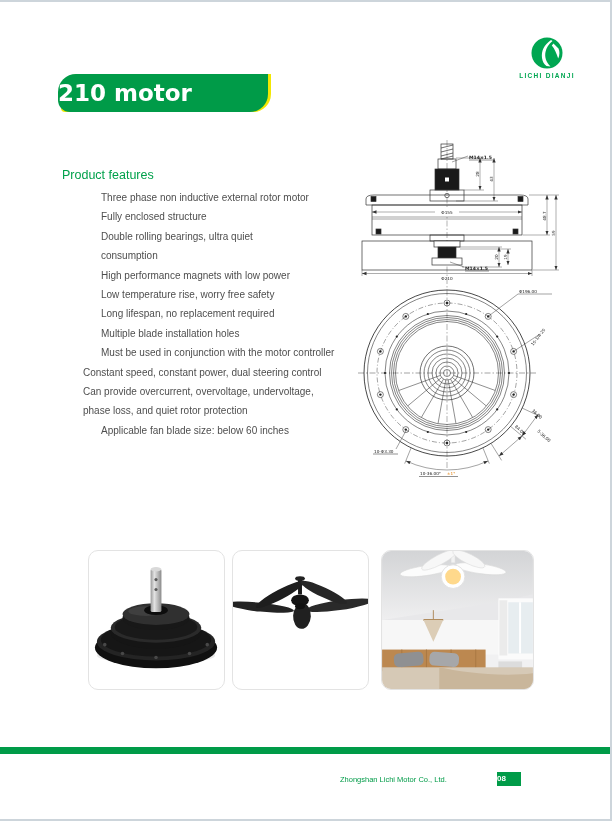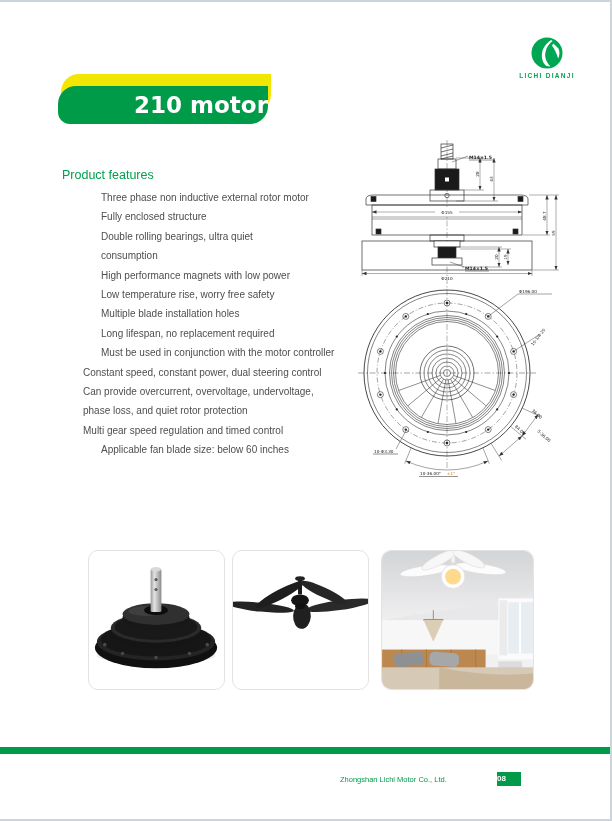--- a/index.html
+++ b/index.html
@@ -6,24 +6,24 @@
   .page{position:relative;width:612px;height:821px;background:#fff;overflow:hidden;
         font-family:"Liberation Sans",sans-serif;}
   .edge{position:absolute;background:#cdd5db;}
   .edge-top{left:0;top:0;width:612px;height:2px;}
   .edge-right{right:0;top:0;width:2px;height:821px;}
   .edge-bottom{left:0;bottom:0;width:612px;height:2px;}
 
   
   .banner-yellow{position:absolute;left:61px;top:74px;width:210px;height:38px;
         background:#F2E703;border-radius:18px 0 18px 4px;}
-  .banner-green{position:absolute;left:58px;top:86px;width:210px;height:38px;
+  .banner-green{position:absolute;left:58px;top:74px;width:210px;height:38px;
         background:#009B48;border-radius:18px 0 18px 12px;
         color:#fff;font-family:"DejaVu Sans",sans-serif;font-weight:bold;
-        font-size:23px;text-align:right;line-height:38px;}
+        font-size:23px;text-align:left;line-height:38px;}
 
   
   .logo{position:absolute;left:502px;top:36px;width:90px;display:flex;
         flex-direction:column;align-items:center;}
   .logo-caption{margin-top:2px;font-size:6.5px;font-weight:bold;color:#00A651;
         letter-spacing:1.3px;white-space:nowrap;}
 
   
   .feat-heading{position:absolute;left:62px;top:168px;font-size:12.5px;
         font-weight:normal;color:#00A14B;}
@@ -75,27 +75,26 @@
   <div class="banner-green">210 motor</div>
 
   <div class="feat-heading">Product features</div>
   <div class="feat-list">
     <div class="ln ind">Three phase non inductive external rotor motor</div>
     <div class="ln ind">Fully enclosed structure</div>
     <div class="ln ind">Double rolling bearings, ultra quiet</div>
     <div class="ln ind">consumption</div>
     <div class="ln ind">High performance magnets with low power</div>
     <div class="ln ind">Low temperature rise, worry free safety</div>
+    <div class="ln ind">Long lifespan, no replacement required</div>
     <div class="ln ind">Multiple blade installation holes</div>
-    <div class="ln ind">Long lifespan, no replacement required</div>
     <div class="ln ind">Must be used in conjunction with the motor controller</div>
     <div class="ln">Constant speed, constant power, dual steering control</div>
     <div class="ln">Can provide overcurrent, overvoltage, undervoltage,</div>
     <div class="ln">phase loss, and quiet rotor protection</div>
-    <div class="ln">Multi gear speed regulation and timed control</div>
     <div class="ln ind">Applicable fan blade size: below 60 inches</div>
   </div>
 
   <svg id="techdrawing" width="236" height="352" viewBox="0 0 236 352">
     <defs>
       <marker id="ar" markerWidth="6" markerHeight="6" refX="4.5" refY="2.5" orient="auto-start-reverse" markerUnits="userSpaceOnUse">
         <path d="M0,0.8 L4.5,2.5 L0,4.2 Z" fill="#333"></path>
       </marker>
     </defs>
 

